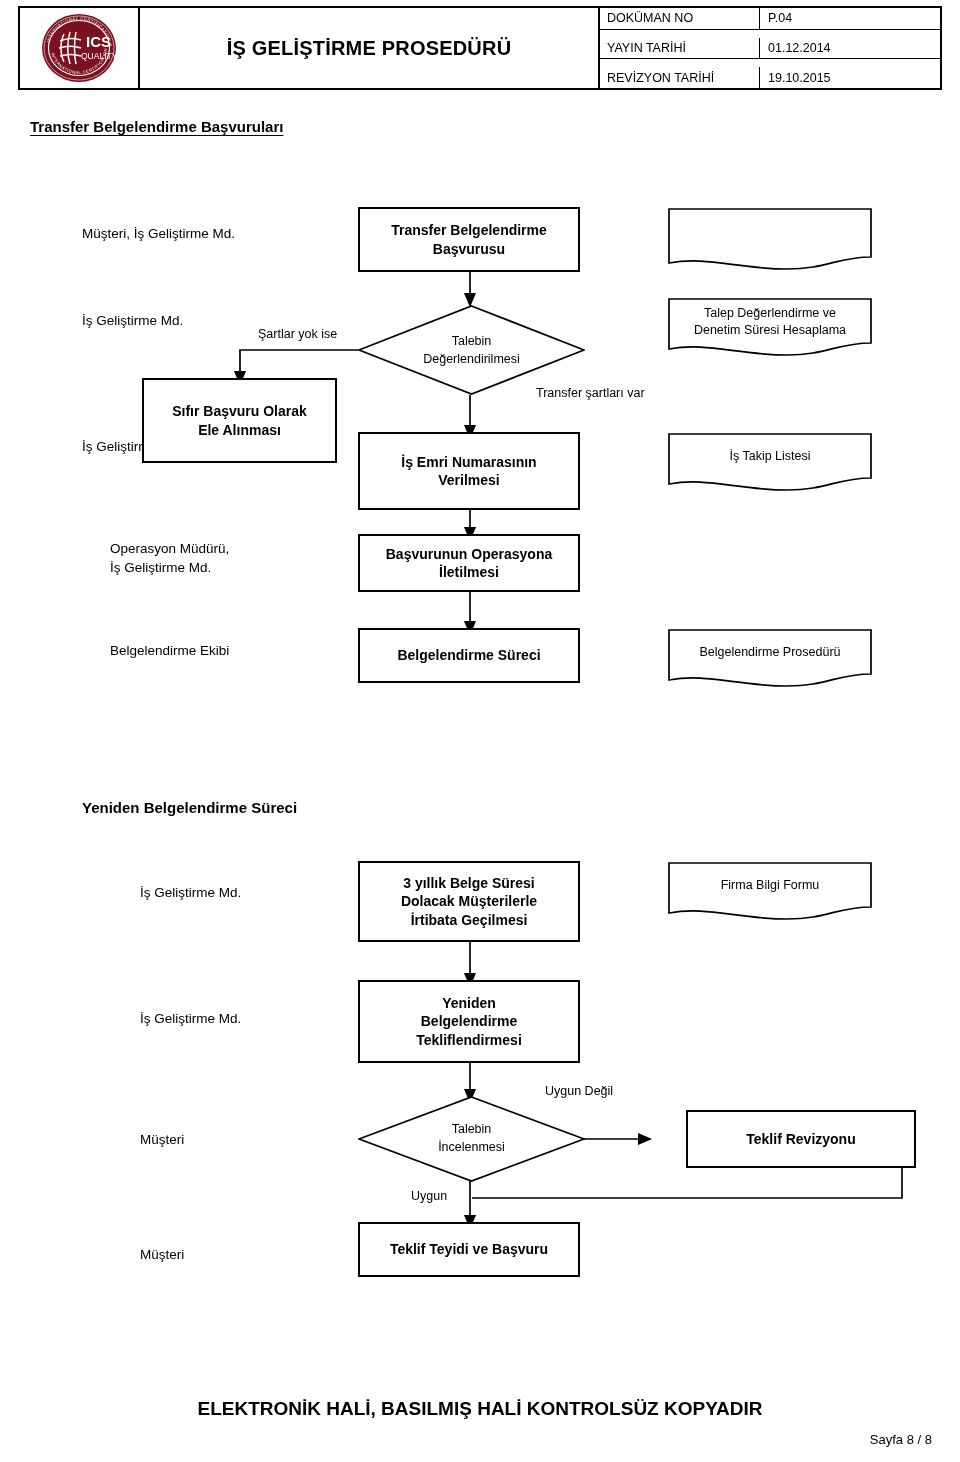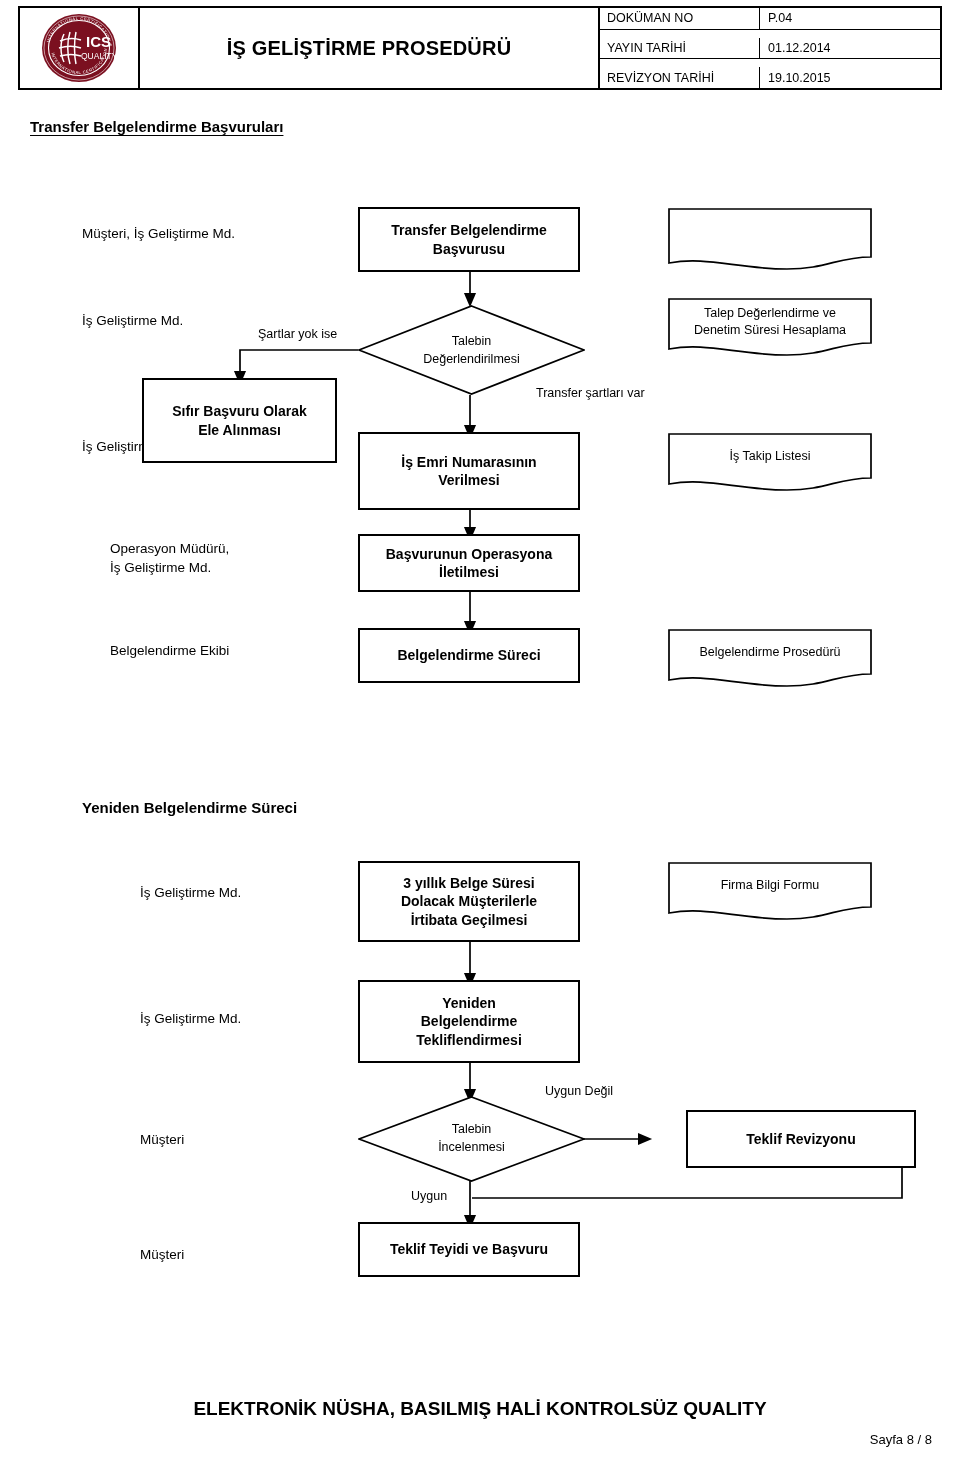--- a/index.html
+++ b/index.html
@@ -412,14 +412,14 @@
 <div class="edge-label" style="left:258px; top:327px;">Şartlar yok ise</div>
 
 <div class="edge-label" style="left:536px; top:386px;">Transfer şartları var</div>
 
 <div class="edge-label" style="left:545px; top:1084px;">Uygun Değil</div>
 
 <div class="edge-label" style="left:411px; top:1189px;">Uygun</div>
 
 <div class="sec-heading" style="left:82px; top:799px;">Yeniden Belgelendirme Süreci</div>
 
-<div class="footer-note" style="top:1398px;">ELEKTRONİK NÜSHA, BASILMIŞ HALİ KONTROLSÜZ QUALITY</div>
+<div class="footer-note" style="top:1398px;">ELEKTRONİK HALİ, BASILMIŞ HALİ KONTROLSÜZ KOPYADIR</div>
 <div class="page-no" style="top:1432px;">Sayfa 8 / 8</div>
 
 </body></html>

